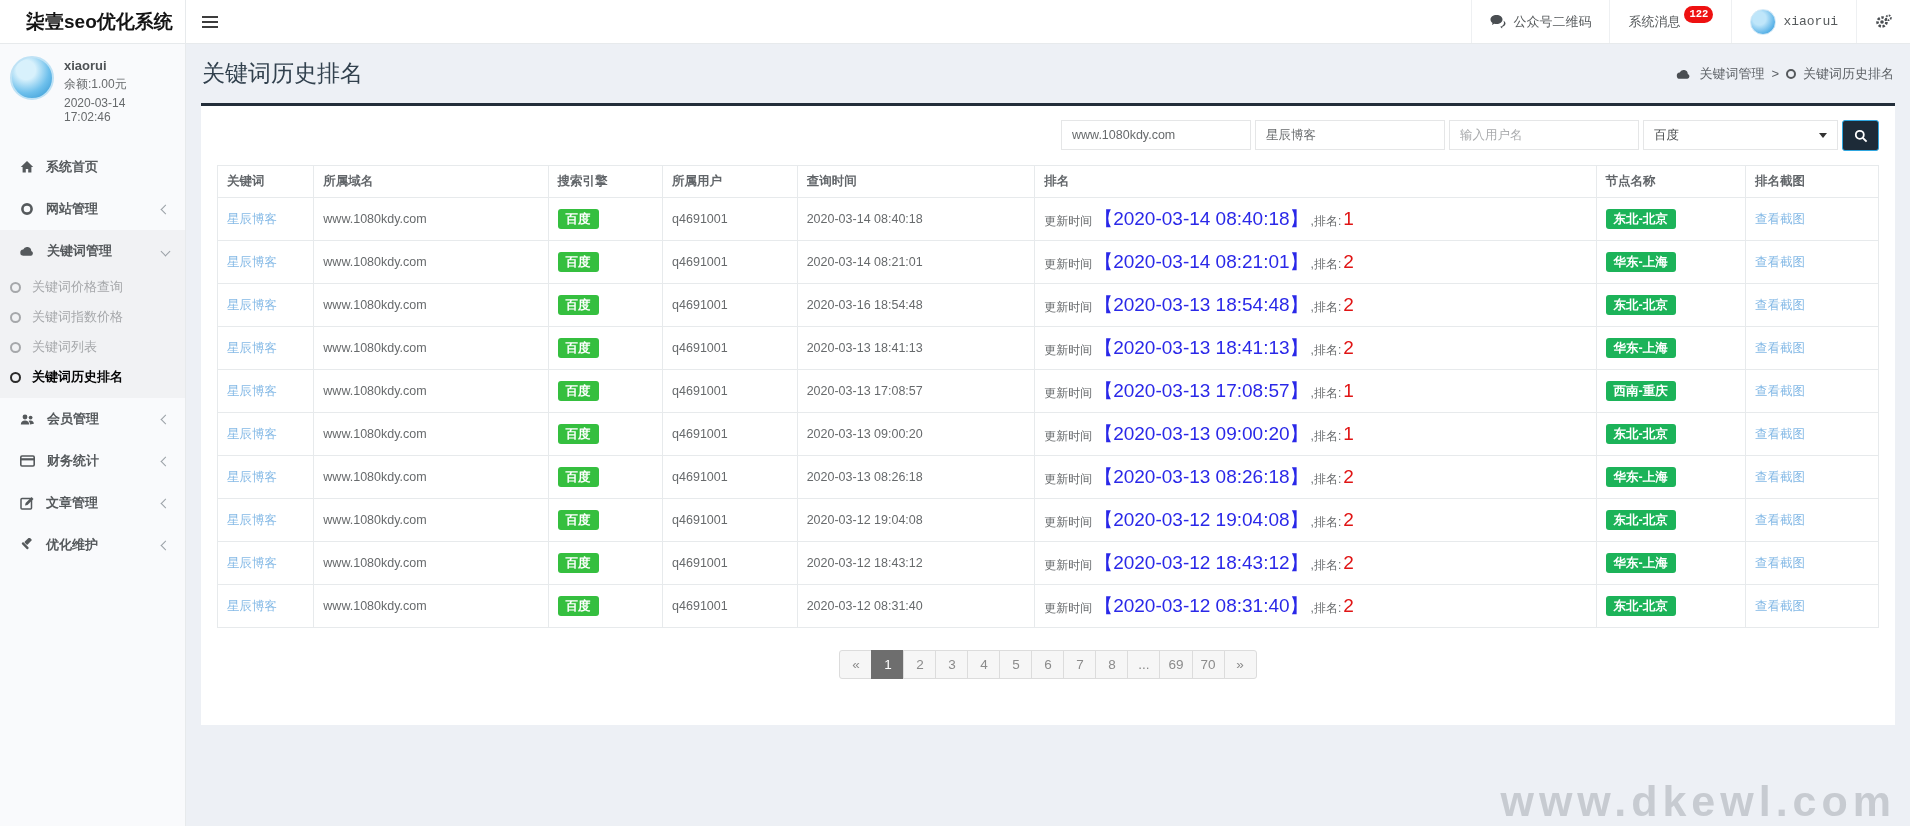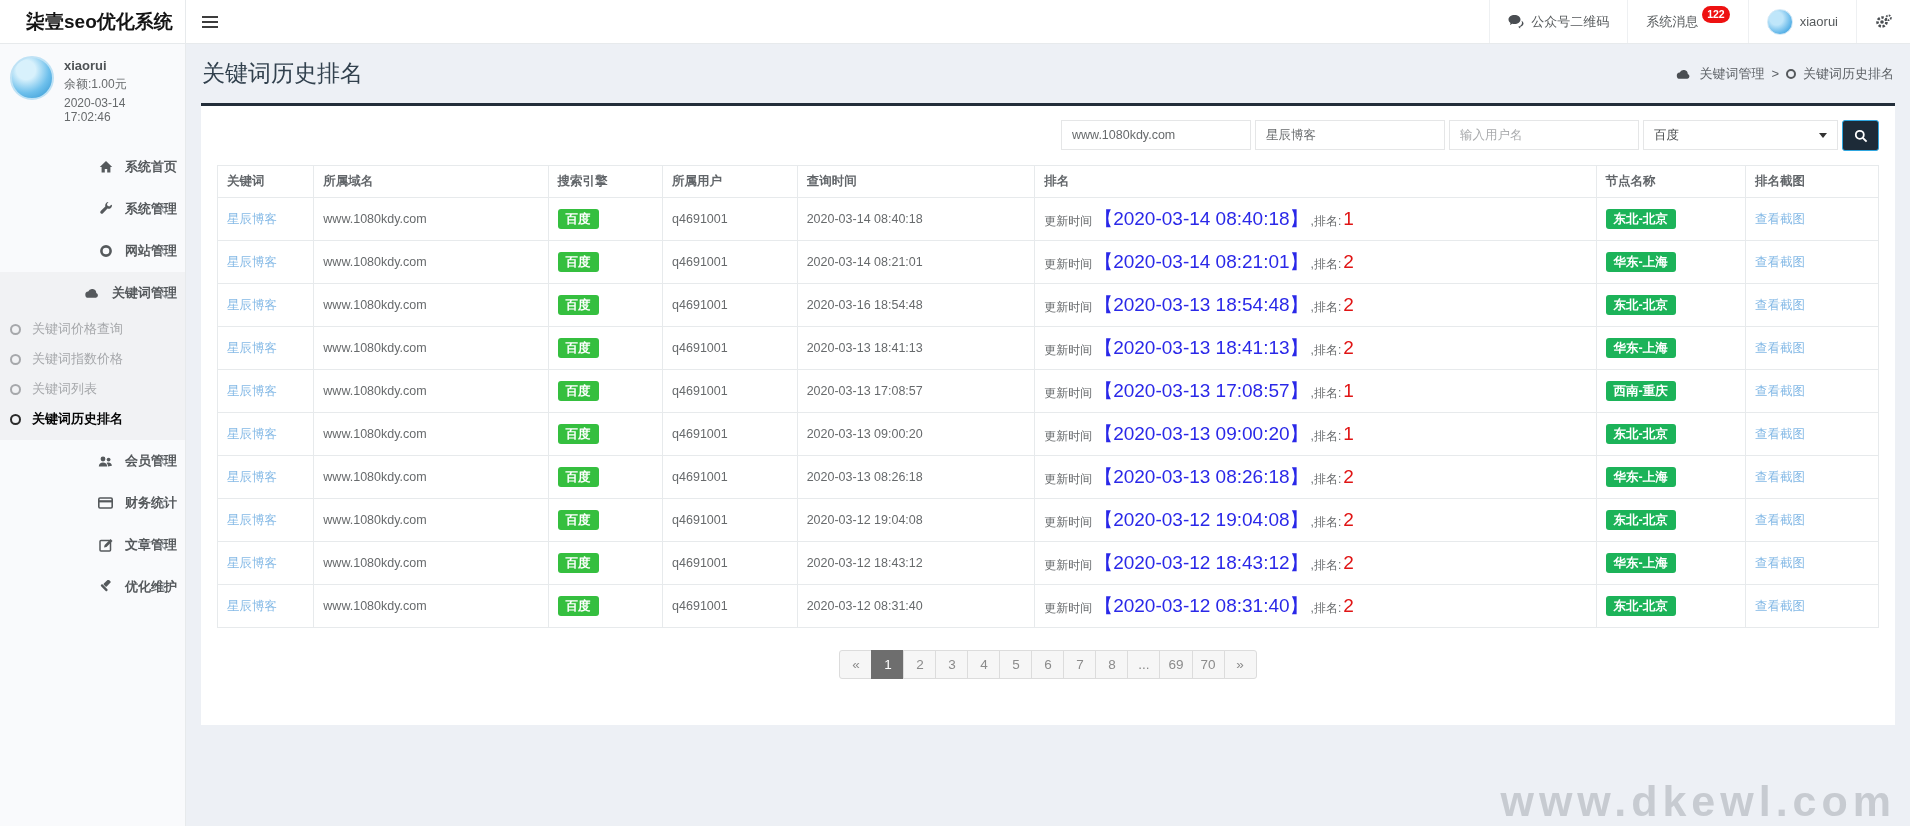--- a/index.html
+++ b/index.html
@@ -25,20 +25,21 @@
   .hamburger {
     width:48px; display:flex; flex-direction:column; justify-content:center;
     align-items:center; gap:3px; background:#fff; border:none; cursor:pointer;
   }
   .hamburger i { display:block; width:16px; height:2px; background:#3d3d3d; }
   .header-right { margin-left:auto; display:flex; align-items:stretch; }
   .top-item {
     display:flex; align-items:center; gap:7px; padding:4px 18px;
     font-size:13px; color:#565a5c; border-left:1px solid #eef0f2; cursor:pointer;
     background:#fff;
+    font-family:Liberation Mono, monospace;
   }
   .top-item svg { flex:0 0 auto; }
   .msg-badge {
     background:#ee1111; color:#fff; font-size:10.5px; line-height:1;
     padding:3px 5px; border-radius:9px; position:relative; top:-7px; margin-left:-3px;
     font-weight:bold;
   }
   .avatar-sm {
     width:26px; height:26px; border-radius:50%;
     background:radial-gradient(circle at 35% 35%, #bfe6fa 0 30%, #5db4e8 70%, #2f8fd0 100%);
@@ -53,22 +54,22 @@
   .avatar-lg {
     width:44px; height:44px; border-radius:50%; flex:0 0 auto;
     background:radial-gradient(circle at 35% 30%, #d8f1fc 0 25%, #6ec0ec 60%, #2d92cf 100%);
     border:2px solid #bfe2f5;
   }
   .user-info { font-size:12px; color:#676a6c; padding-top:2px; }
   .user-name { font-size:13px; font-weight:bold; color:#4f5356; margin-bottom:3px; }
   .user-balance { margin-bottom:3px; }
   .nav { margin-top:16px; }
   .nav-item {
-    height:42px; display:flex; align-items:center; gap:12px; padding:0 8px;
-    font-size:13px; font-weight:bold; color:#55595c; position:relative; cursor:pointer;justify-content:flex-end;
+    height:42px; display:flex; align-items:center; gap:12px; padding:0 20px;
+    font-size:13px; font-weight:bold; color:#55595c; position:relative; cursor:pointer;
   }
   .nav-item svg { flex:0 0 auto; color:#55595c; }
   .chev { position:absolute; right:16px; width:7px; height:7px;
     border:solid #9aa0a6; border-width:0 1.5px 1.5px 0; display:inline-block; }
   .chev-left { transform:rotate(135deg); }
   .chev-down { transform:rotate(45deg); }
   .nav-group.expanded { background:#f1f2f4; padding-bottom:6px; }
   .subnav-item {
     height:30px; display:flex; align-items:center; gap:11px; padding-left:10px;
     font-size:13px; color:#a6a8ab; cursor:pointer;
@@ -192,27 +193,20 @@
   </div>
   <nav class="nav">
     <div class="nav-item">
       <svg width="14" height="14" viewBox="0 0 14 14">
           <path fill="currentColor" d="M7 1 0.8 7h1.8v5.5h3.2V9h2.4v3.5h3.2V7h1.8z"></path>
         </svg>
       <span>系统首页</span>
     </div>
     <div class="nav-item">
       <svg width="14" height="14" viewBox="0 0 14 14">
-          <path fill="currentColor" d="M13 3.4a3.4 3.4 0 0 1-4.5 3.2L4 11.2a1.6 1.6 0 1 1-2.3-2.3L6.3 4.4A3.4 3.4 0 0 1 9.5 0l-1.6 2 .6 1.8 1.8.6 2-1.6c.4.2.7.4.7.6z"></path>
-        </svg>
-      <span>系统管理</span>
-      <span class="chev chev-left"></span>
-    </div>
-    <div class="nav-item">
-      <svg width="14" height="14" viewBox="0 0 14 14">
           <circle cx="7" cy="7" r="4.6" fill="none" stroke="currentColor" stroke-width="2.6"></circle>
         </svg>
       <span>网站管理</span>
       <span class="chev chev-left"></span>
     </div>
     <div class="nav-group expanded">
       <div class="nav-item">
         <svg width="15" height="12" viewBox="0 0 15 12">
             <path fill="currentColor" d="M3.6 10.8a3.1 3.1 0 0 1-.4-6.2A4.2 4.2 0 0 1 11.3 6a2.5 2.5 0 0 1-.4 4.8z"></path>
           </svg>

